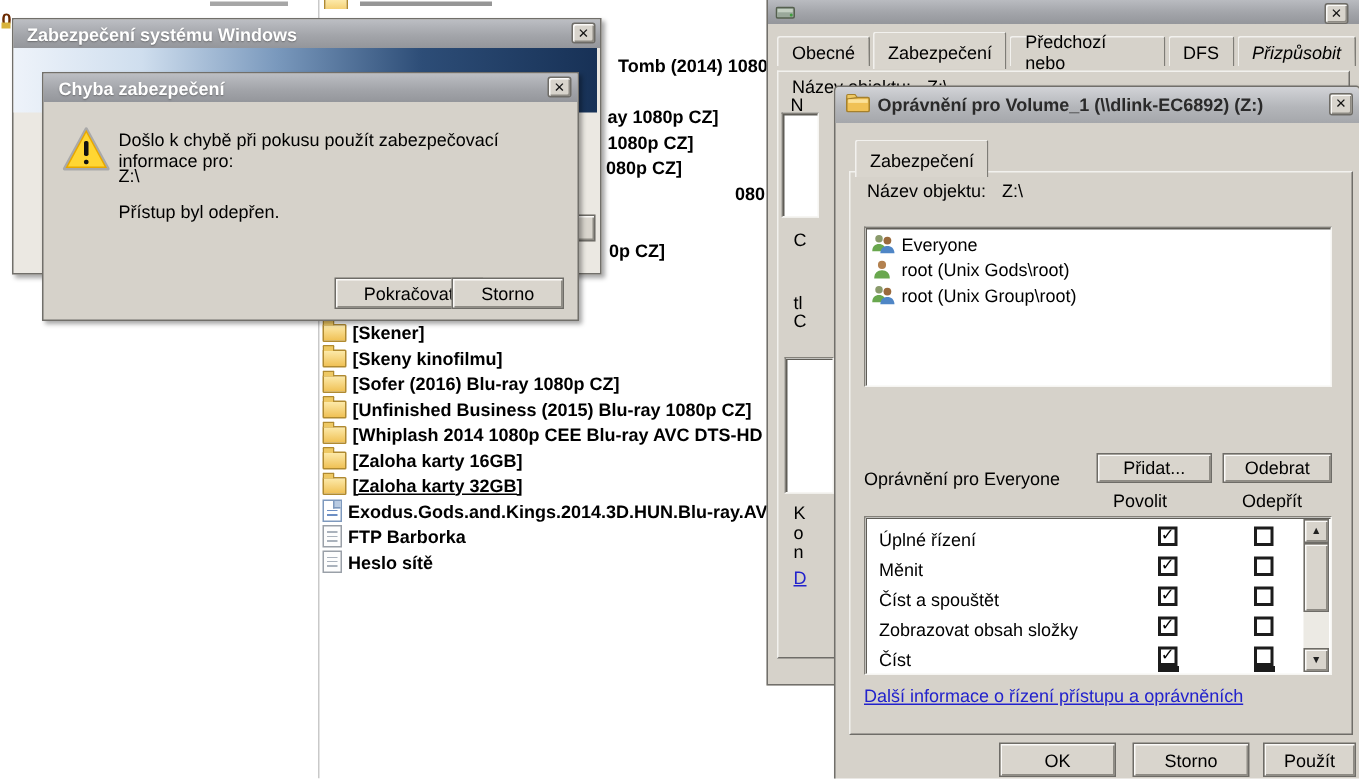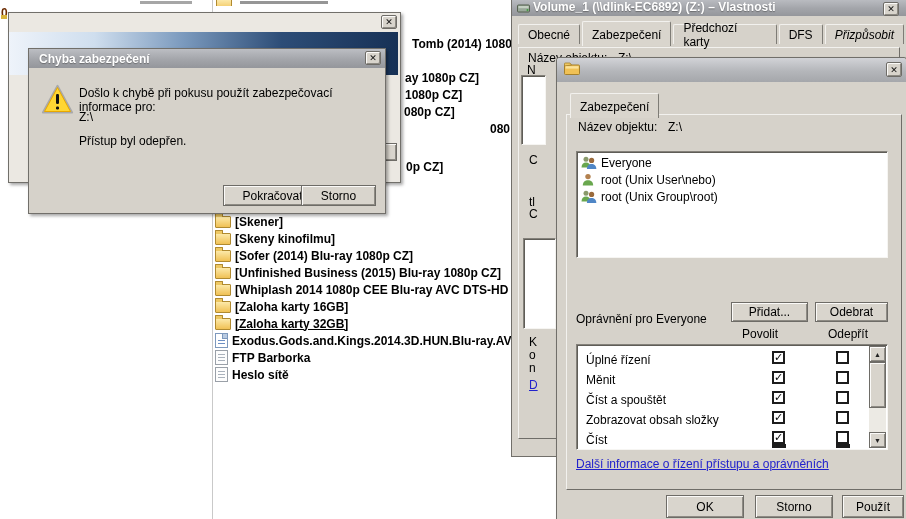--- a/index.html
+++ b/index.html
@@ -75,21 +75,21 @@
     <div class="file-row" style="top: 213px;">
       <div class="ic-folder"></div>
       <div>[Skener]</div>
     </div>
     <div class="file-row" style="top: 230px;">
       <div class="ic-folder"></div>
       <div>[Skeny kinofilmu]</div>
     </div>
     <div class="file-row" style="top: 247px;">
       <div class="ic-folder"></div>
-      <div>[Sofer (2014) Blu-ray 1080p CZ]</div>
+      <div>[Sofer (2016) Blu-ray 1080p CZ]</div>
     </div>
     <div class="file-row" style="top: 264px; text-align: center;">
       <div class="ic-folder"></div>
       <div>[Unfinished Business (2015) Blu-ray 1080p CZ]</div>
     </div>
     <div class="file-row" style="top: 281px;">
       <div class="ic-folder"></div>
       <div>[Whiplash 2014 1080p CEE Blu-ray AVC DTS-HD MA</div>
     </div>
     <div class="file-row" style="top: 298px;">
@@ -116,20 +116,23 @@
 <div id="explorer-fragments">
     <div class="frag" style="left: 412px; top: 37px;">Tomb (2014) 1080</div>
     <div class="frag" style="left: 405px; top: 71px;">ay 1080p CZ]</div>
     <div class="frag" style="left: 405px; top: 88px;">1080p CZ]</div>
     <div class="frag" style="left: 404px; top: 105px;">080p CZ]</div>
     <div class="frag" style="left: 490px; top: 122px;">080</div>
     <div class="frag" style="left: 406px; top: 160px;">0p CZ]</div>
   </div>
 
 <div class="win" style="left:8px;top:12px;width:391px;height:169px;background:#ebe8e2;z-index:7">
+  <div class="titlebar tb-grad1" style="height:19px">
+    <span style="padding-left:5px">Zabezpečení systému Windows</span>
+  </div>
   <div class="xbtn" style="right:3px;top:2px">✕</div>
   <div class="abs" style="left:0;top:19px;width:389px;height:43px;
               background:linear-gradient(90deg,#eef3fa 0%,#cfdeee 22%,#7a99bd 45%,#2d4d77 70%,#173156 100%)"></div>
   <div class="btn" style="left:332px;top:130px;width:56px;height:18px"></div>
 </div>
 
 <div class="win" style="left:28px;top:48px;width:356px;height:164px;background:#d6d2ca;z-index:8">
   <div class="titlebar tb-grad1" style="height:19px">
     <span style="padding-left:6px">Chyba zabezpečení</span>
   </div>
@@ -151,27 +154,26 @@
 
 <div class="win" style="left:511px;top:-2px;width:394px;height:457px;background:#d6d2ca;z-index:5;box-shadow:none">
   <div class="titlebar tb-grad1" style="height:17px">
     <span style="margin:2px 3px 0 1px">
       <svg width="13" height="10" viewBox="0 0 13 10">
         <rect x="0.5" y="2" width="12" height="7" rx="1" fill="#9aa89a" stroke="#55604f"></rect>
         <rect x="1.5" y="3" width="10" height="2.2" fill="#c4cfc2"></rect>
         <circle cx="10.5" cy="7" r="1" fill="#3f9e3f"></circle>
       </svg>
     </span>
-    <span style="margin-top:-2px;overflow:hidden;white-space:nowrap;max-width:340px">Volume_1 (\\dlink-EC6892) (Z:) – Vlastnosti</span>
   </div>
   <div class="xbtn" style="right:7px;top:3px">✕</div>
   <div id="props-tabs" class="abs" style="left:6px;top:22px;display:flex;align-items:flex-end;z-index:3">
       <div class="tab" style="position: relative;">Obecné</div>
       <div class="tab selected" style="position: relative;">Zabezpečení</div>
-      <div class="tab" style="position: relative;">Předchozí karty</div>
+      <div class="tab" style="position: relative;">Předchozí nebo</div>
       <div class="tab" style="position: relative;">DFS</div>
       <div class="tab" style="position: relative; font-style: italic;">Přizpůsobit</div>
     </div>
   <div class="tabpage" style="left:6px;top:48px;width:382px;height:392px"></div>
   <div class="lbl" style="left:16px;top:52px">Název objektu:</div>
   <div class="lbl" style="left:106px;top:52px">Z:\</div>
   <div class="sunken" style="left:9px;top:76px;width:25px;height:70px"></div>
   <div class="sunken" style="left:11px;top:239px;width:33px;height:91px"></div>
 </div>
 <div id="props-fragments">
@@ -187,20 +189,21 @@
 
 <div class="win" style="left:556px;top:57px;width:349px;height:463px;background:#d6d2ca;z-index:6;border-radius:3px 3px 0 0">
   <div class="titlebar tb-grad2" style="height:24px">
     <span style="margin:0 5px 0 3px">
       <svg width="16" height="13" viewBox="0 0 16 13">
         <rect x="0.5" y="3" width="15" height="9.5" rx="1" fill="#f0c155" stroke="#a5802c"></rect>
         <path d="M0.5 4 L0.5 1.8 Q0.5 1 1.3 1 L6 1 L7.5 3 Z" fill="#eec863" stroke="#a5802c" stroke-width="0.8"></path>
         <rect x="1.5" y="4.2" width="13" height="2.4" fill="#fbe29a"></rect>
       </svg>
     </span>
+    <span>Oprávnění pro Volume_1 (\\dlink-EC6892) (Z:)</span>
   </div>
   <div class="xbtn" style="right:4px;top:4px;height:15px">✕</div>
   <div class="tab selected" style="position:absolute;left:13px;top:35px">
     <span>Zabezpečení</span>
   </div>
   <div class="tabpage" style="left:9px;top:56px;width:336px;height:376px"></div>
 </div>
 
 <div class="abs" style="left:0;top:0;width:906px;height:519px;z-index:6;pointer-events:none">
   <div class="lbl" style="left:578px;top:120px">Název objektu:</div>
@@ -214,21 +217,21 @@
             <circle cx="10.6" cy="4.4" r="2.6" fill="#9a6a3c"></circle>
             <path d="M5.9 13 C5.9 9.6 8 8 10.6 8 C13.2 8 15.3 9.6 15.3 13 Z" fill="#4f86c6"></path>
           </svg></div>
         <div>Everyone</div>
       </div>
       <div class="listrow" style="left: 581px; top: 171px; z-index: 7;">
         <div style="width: 16px; height: 13px; flex: 0 0 auto;"><svg width="14" height="13" viewBox="0 0 14 13">
             <circle cx="7" cy="3.6" r="2.7" fill="#b3814f"></circle>
             <path d="M1.8 12.6 C1.8 9 4 7.2 7 7.2 C10 7.2 12.2 9 12.2 12.6 Z" fill="#69a74e"></path>
           </svg></div>
-        <div>root (Unix User\nebo)</div>
+        <div>root (Unix Gods\root)</div>
       </div>
       <div class="listrow" style="left: 581px; top: 188px; z-index: 7;">
         <div style="width: 16px; height: 13px; flex: 0 0 auto;"><svg width="16" height="13" viewBox="0 0 16 13">
             <circle cx="5" cy="3.2" r="2.5" fill="#8a9a6b"></circle>
             <path d="M0.5 11.5 C0.5 8.2 2.5 6.6 5 6.6 C7.5 6.6 9.5 8.2 9.5 11.5 Z" fill="#69a74e"></path>
             <circle cx="10.6" cy="4.4" r="2.6" fill="#9a6a3c"></circle>
             <path d="M5.9 13 C5.9 9.6 8 8 10.6 8 C13.2 8 15.3 9.6 15.3 13 Z" fill="#4f86c6"></path>
           </svg></div>
         <div>root (Unix Group\root)</div>
       </div>

